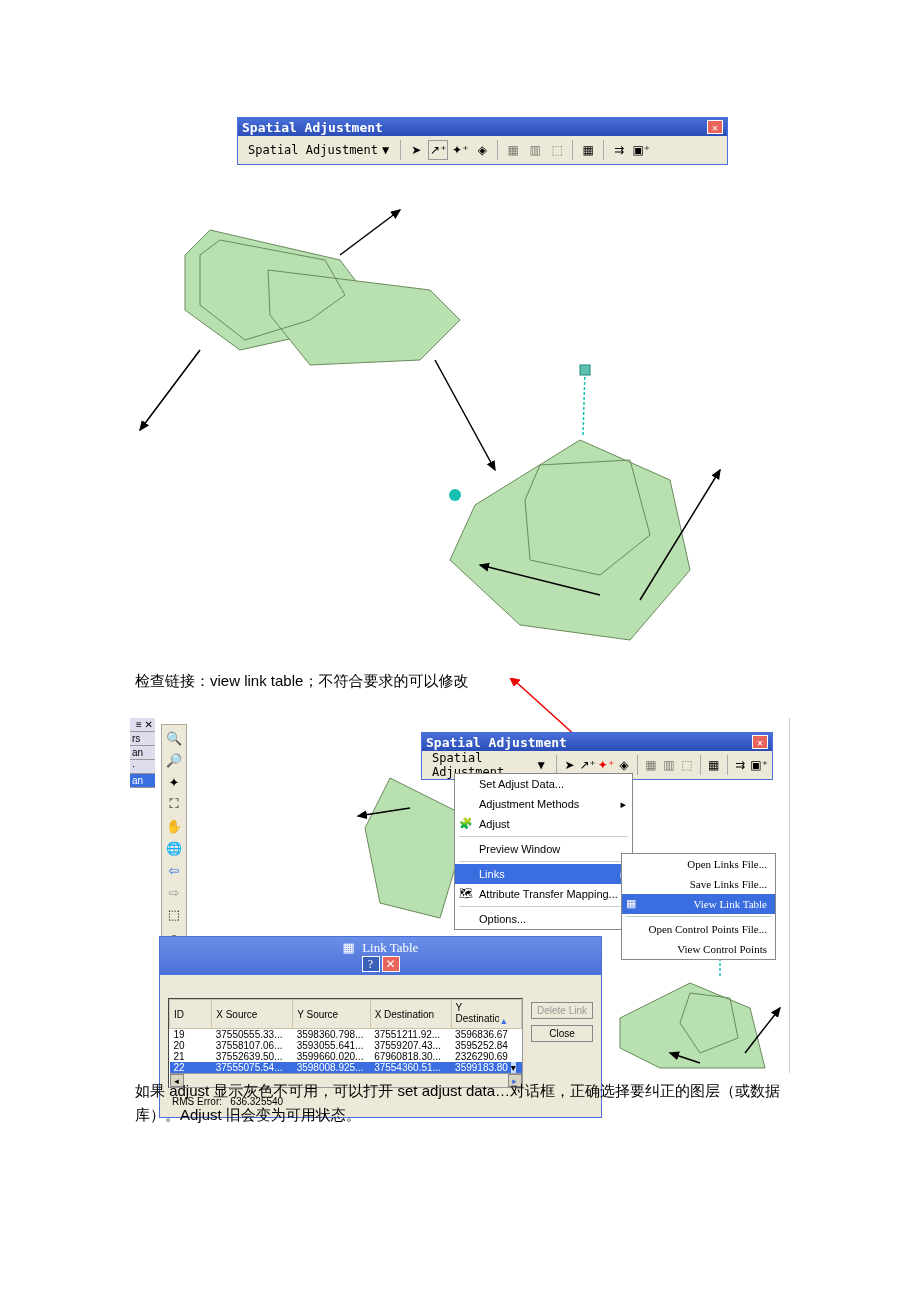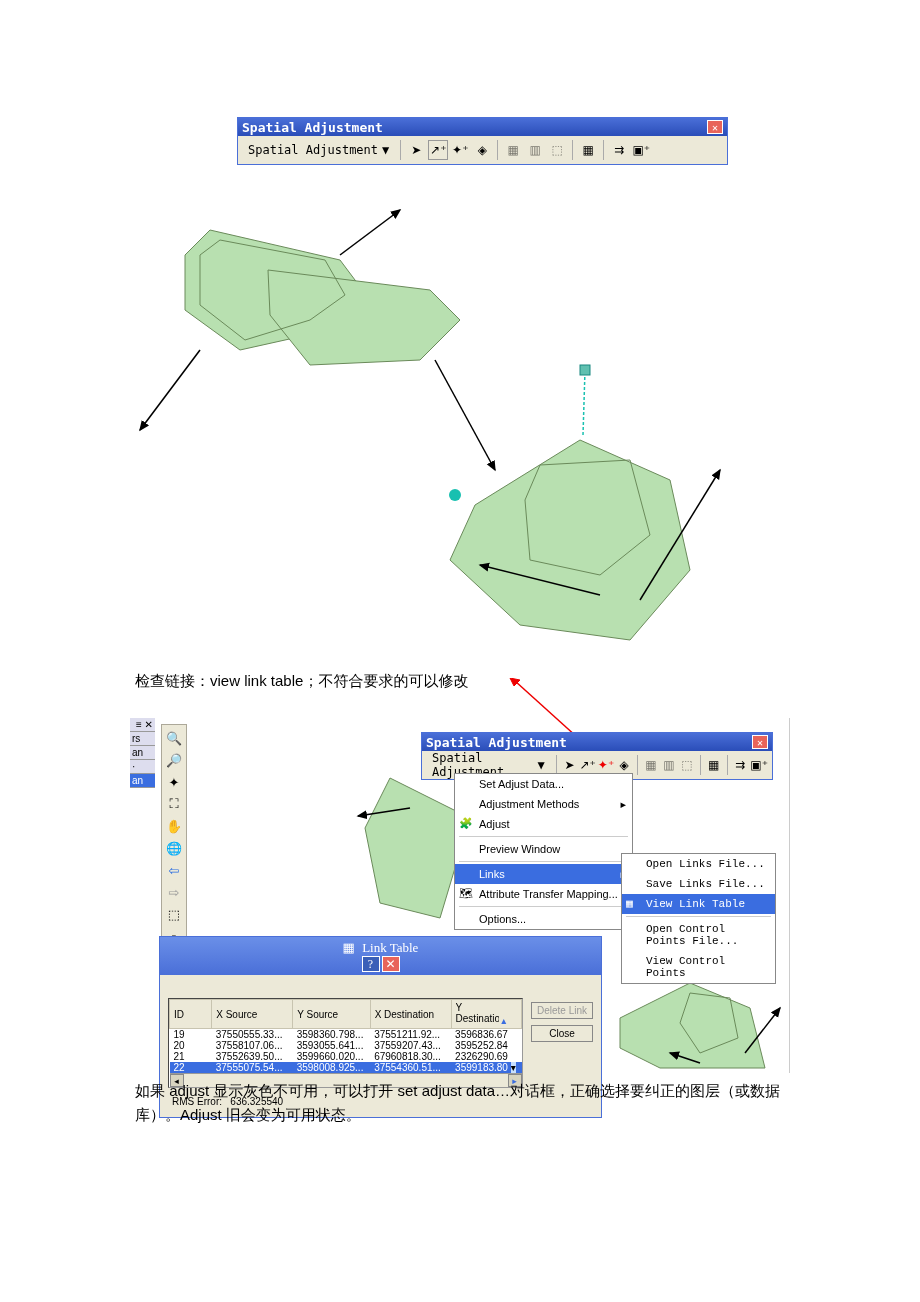--- a/index.html
+++ b/index.html
@@ -133,22 +133,23 @@
   .menu-item .arrow { position: absolute; right: 6px; top: 4px; }
   .menu-item .mi-icon { position: absolute; left: 4px; top: 3px; font-size: 11px; }
   .menu-divider { height: 1px; background: #ccc; margin: 2px 4px; }
   
   .submenu {
     position: absolute;
     left: 491px; top: 135px;
     width: 155px;
     background: #fff;
     border: 1px solid #888;
-    font-family: Liberation Mono, monospace;
+    font-family: Liberation Serif, serif;
     font-size: 11px;
+    text-align: right;
   }
   
   
   .link-table-win {
     position: absolute;
     left: 29px; top: 218px;
     width: 443px;
     border: 1px solid #4a6fd8;
     background: #ece9d8;
   }

